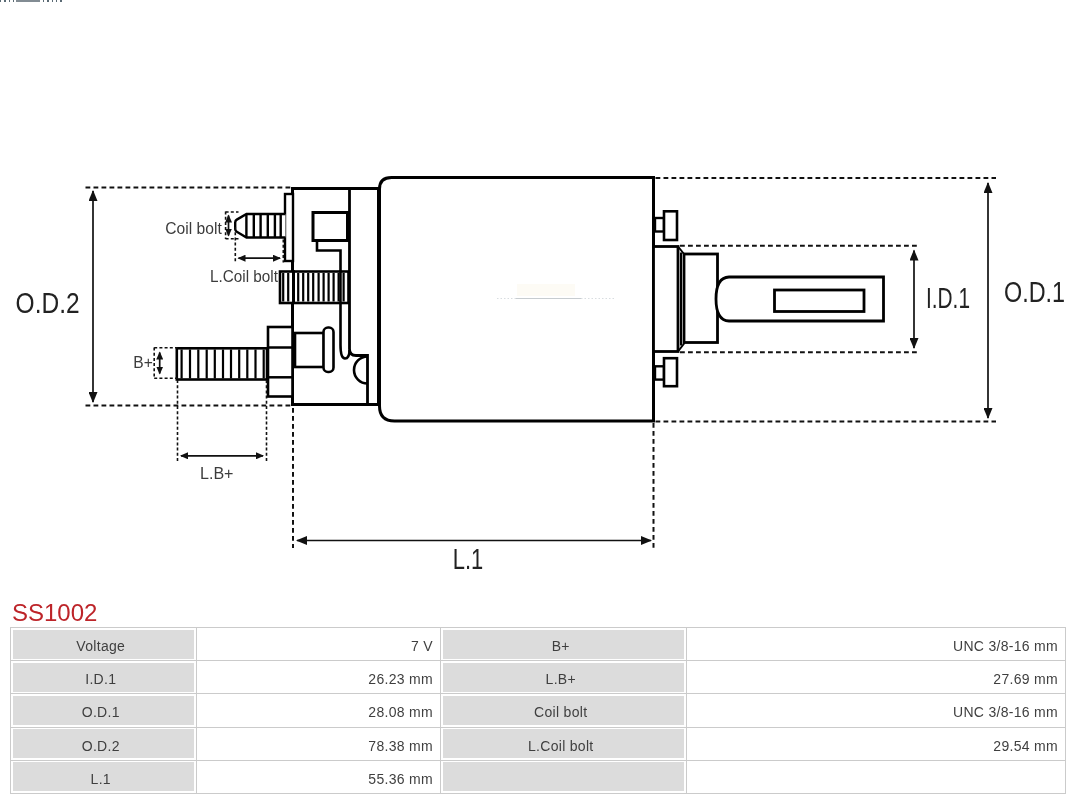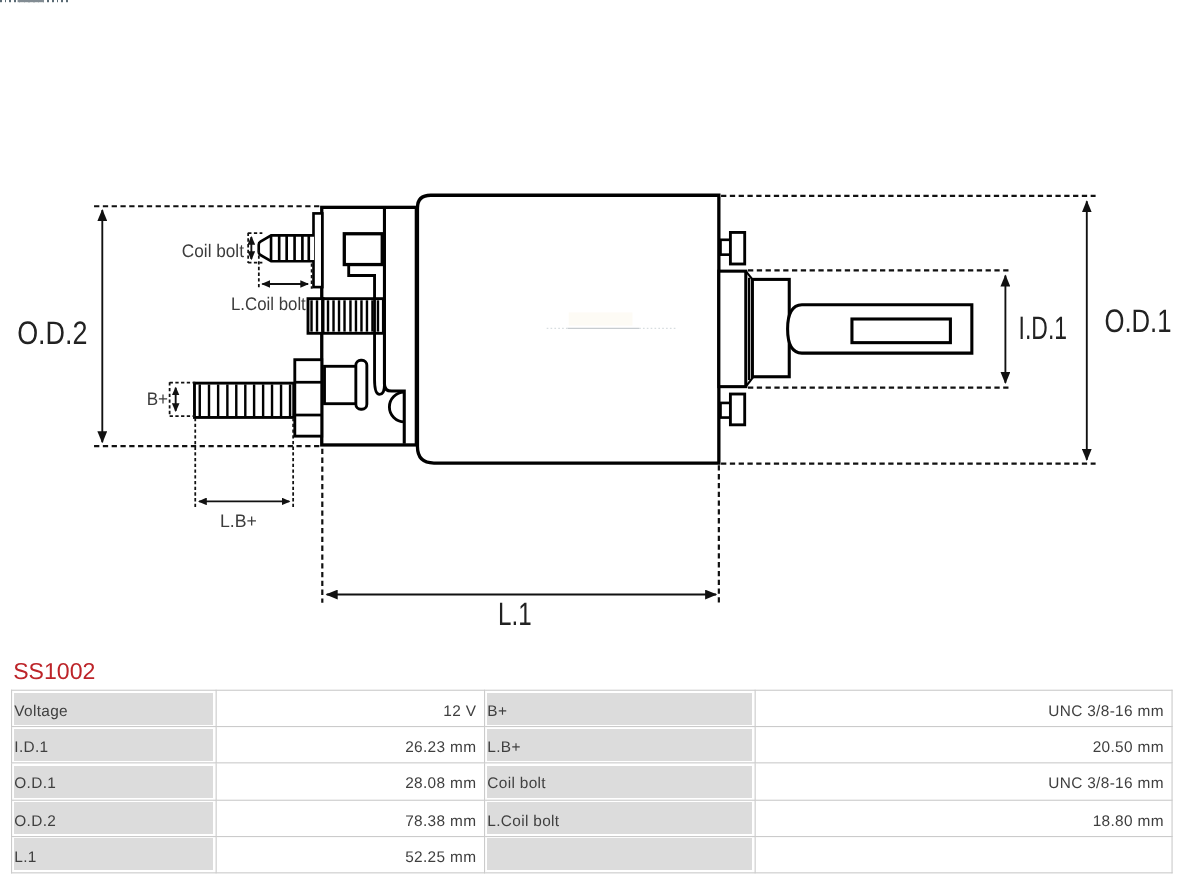--- a/index.html
+++ b/index.html
@@ -1,25 +1,25 @@
 <!DOCTYPE html>
 <html><head>
 <meta charset="utf-8">
 <style>
 html,body{margin:0;padding:0;background:#fff;width:1080px;height:799px;overflow:hidden}
 body{font-family:"Liberation Sans",sans-serif;position:relative}
 #strip1{position:absolute;left:0;top:0;width:64px;height:1.6px;
  background:repeating-linear-gradient(90deg,#5a6a74 0 1.4px,rgba(255,255,255,0) 1.4px 4.3px)}
 #strip2{position:absolute;left:16px;top:0;width:24px;height:1.6px;background:#828c93}
-#title{position:absolute;left:12px;top:599px;font-size:21px;color:#bd2429}
+#title{position:absolute;left:12px;top:599px;font-size:24px;color:#bd2429}
 table{position:absolute;left:10px;top:627px;border-collapse:collapse;table-layout:fixed;
  width:1055px;font-size:14px;letter-spacing:0.3px;color:#3f3f3f}
 td{border:1px solid #cbcbcb;height:33.2px;padding:0;overflow:hidden;box-sizing:border-box}
 td.l{background:#dcdcdc;background-clip:content-box;padding:2px}
-td.l div{padding-right:5px;text-align:left;transform:translateY(1.5px)}
+td.l div{padding-right:5px;text-align:center;transform:translateY(1.5px)}
 td.v{text-align:right;padding-right:7px}
 td.v div{transform:translateY(1.5px)}
 </style>
 </head>
 <body>
 <div id="strip1"></div>
 <div id="strip2"></div>
 <svg width="1080" height="599" viewBox="0 0 1080 599" style="position:absolute;left:0;top:0">
 <defs>
 <marker id="mb" markerWidth="12" markerHeight="9" refX="10" refY="4.5" orient="auto-start-reverse" markerUnits="userSpaceOnUse">
@@ -166,41 +166,41 @@
       <col style="width:244.5px">
       <col style="width:245.5px">
       <col style="width:379.5px">
     </colgroup>
 <tbody>
       <tr>
         <td class="l">
           <div>Voltage</div>
         </td>
         <td class="v">
-          <div>12 V</div>
+          <div>7 V</div>
         </td>
         <td class="l">
           <div>B+</div>
         </td>
         <td class="v">
           <div>UNC 3/8-16 mm</div>
         </td>
       </tr>
 <tr>
         <td class="l">
           <div>I.D.1</div>
         </td>
         <td class="v">
           <div>26.23 mm</div>
         </td>
         <td class="l">
           <div>L.B+</div>
         </td>
         <td class="v">
-          <div>20.50 mm</div>
+          <div>27.69 mm</div>
         </td>
       </tr>
 <tr>
         <td class="l">
           <div>O.D.1</div>
         </td>
         <td class="v">
           <div>28.08 mm</div>
         </td>
         <td class="l">
@@ -214,29 +214,29 @@
         <td class="l">
           <div>O.D.2</div>
         </td>
         <td class="v">
           <div>78.38 mm</div>
         </td>
         <td class="l">
           <div>L.Coil bolt</div>
         </td>
         <td class="v">
-          <div>18.80 mm</div>
+          <div>29.54 mm</div>
         </td>
       </tr>
 <tr>
         <td class="l">
           <div>L.1</div>
         </td>
         <td class="v">
-          <div>52.25 mm</div>
+          <div>55.36 mm</div>
         </td>
         <td class="l">
           <div></div>
         </td>
         <td class="v">
           <div></div>
         </td>
       </tr>
 </tbody>
   </table>

